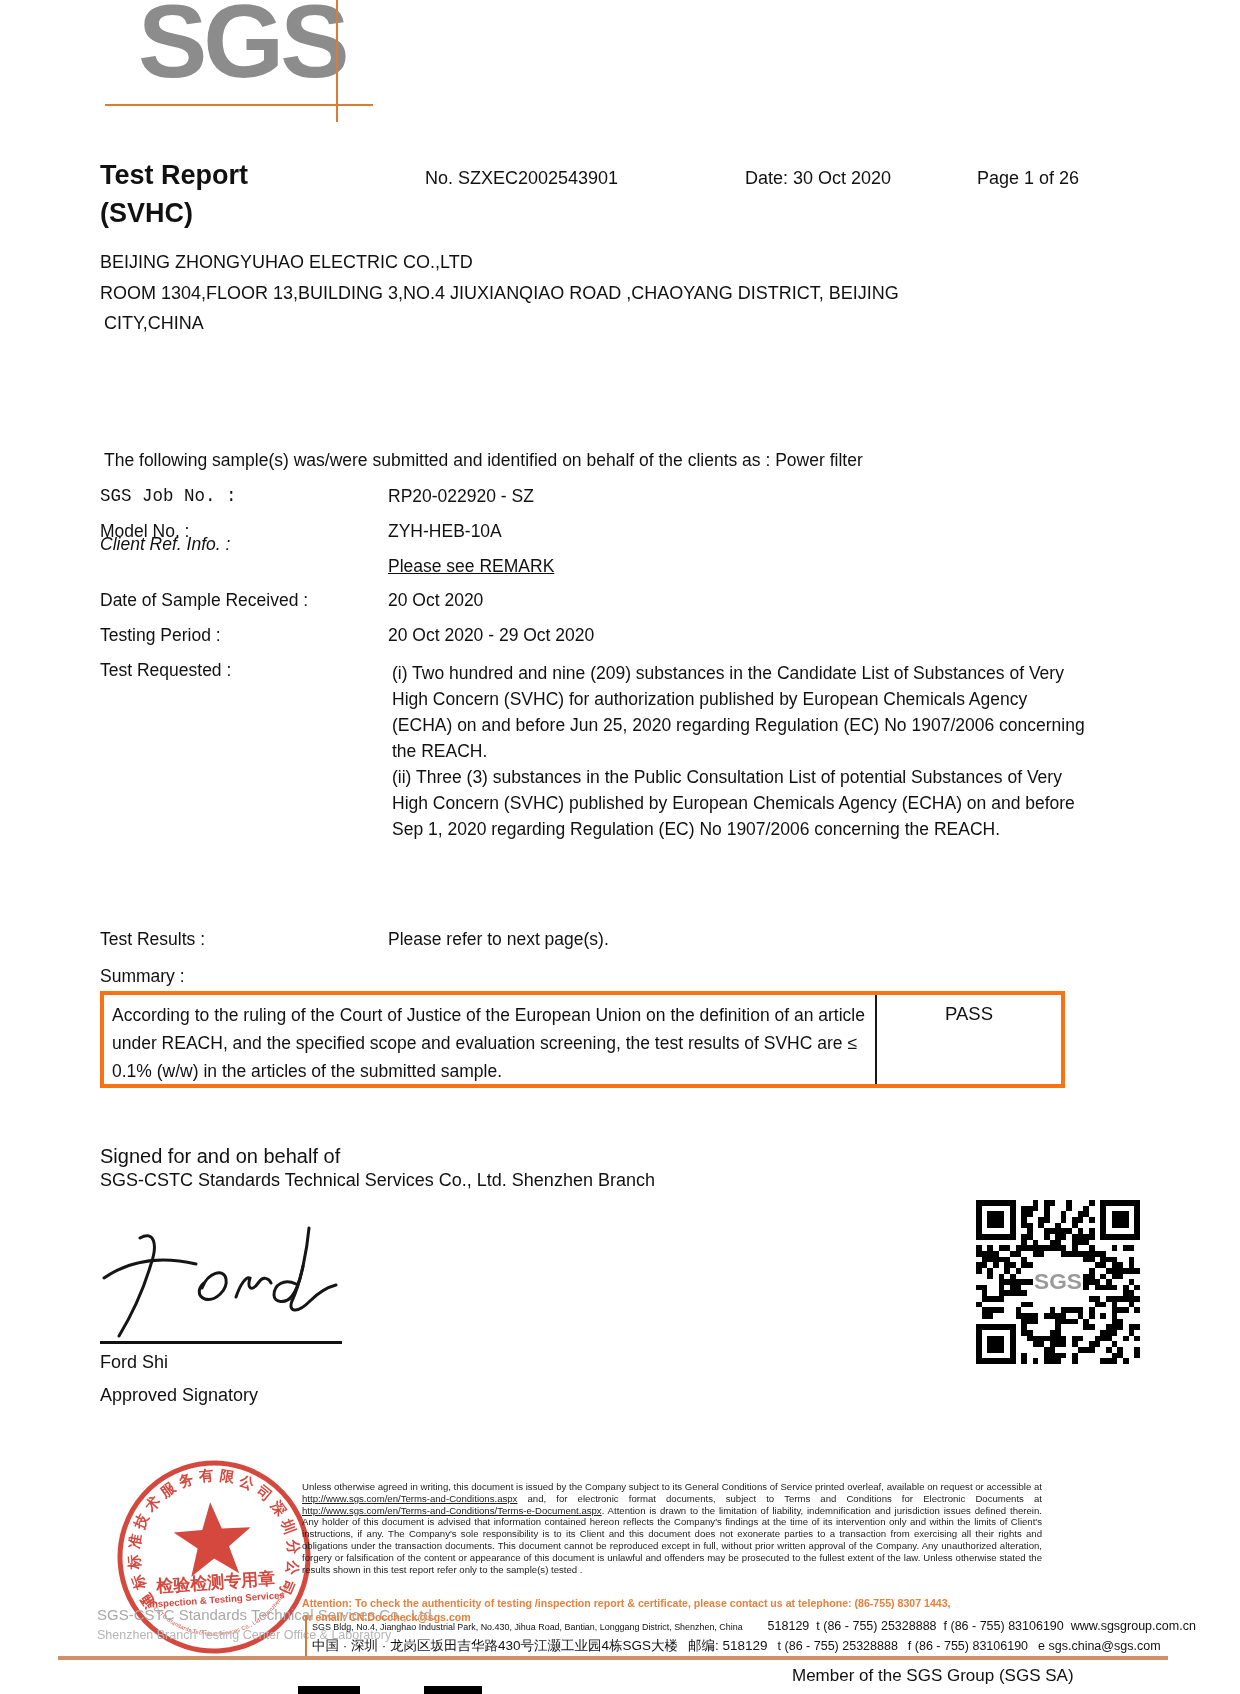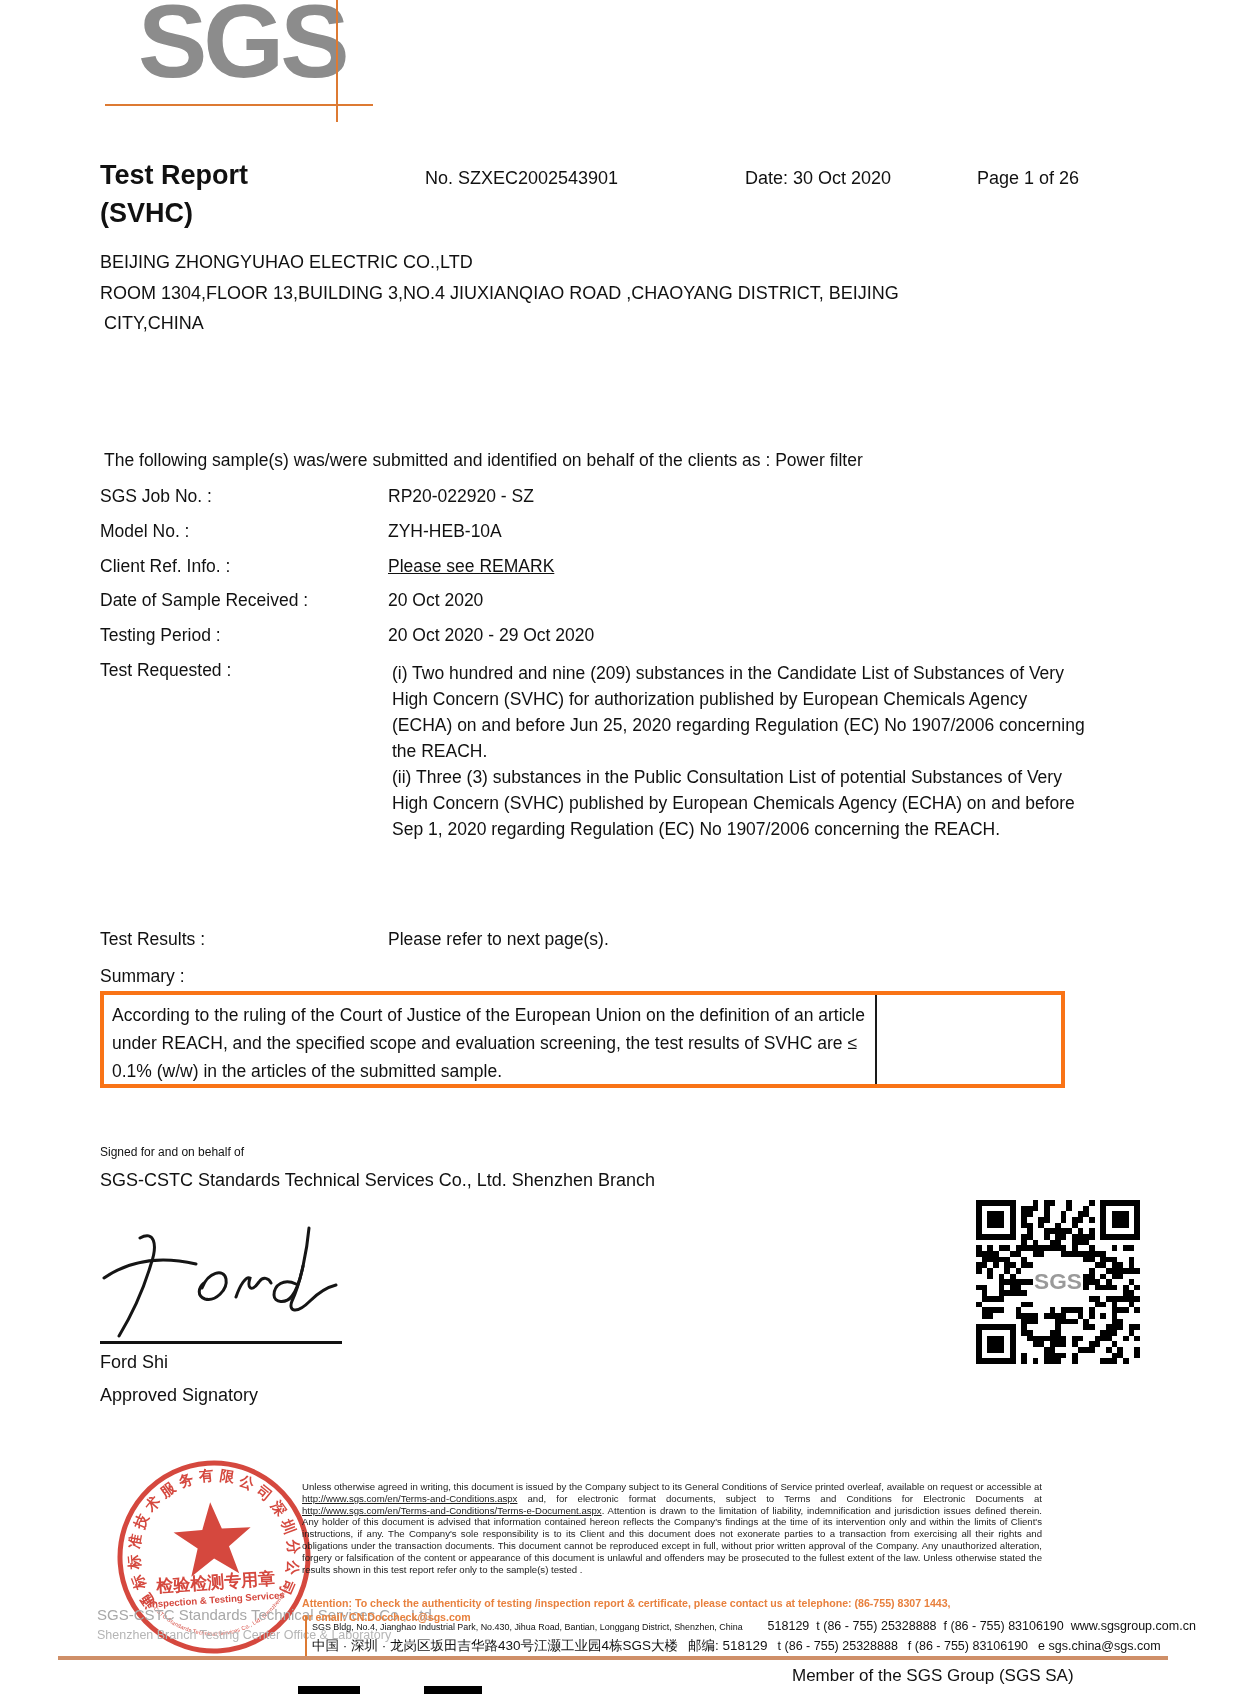--- a/index.html
+++ b/index.html
@@ -33,21 +33,21 @@
 
   
   .summary-label { position:absolute; left:100px; top:966px; font-size:17.5px; }
   .summary-box { position:absolute; left:100px; top:991px; width:965px; height:97px;
                  border:4px solid #f97316; display:flex; }
   .summary-cell-text { width:773px; border-right:2px solid #1a1a1a; padding:6px 10px 0 8px;
                        font-size:17.5px; line-height:28px; }
   .summary-cell-verdict { flex:1; text-align:center; padding-top:8px; font-size:18.5px; }
 
   
-  .signoff1 { position:absolute; left:100px; top:1145px; font-size:12px; }
+  .signoff1 { position:absolute; left:100px; top:1145px; font-size:20px; }
   .signoff2 { position:absolute; left:100px; top:1170px; font-size:18px; }
   .signature-svg { position:absolute; left:98px; top:1222px; }
   .sig-line { position:absolute; left:100px; top:1341px; width:242px; height:3px; background:#111; }
   .signer { position:absolute; left:100px; top:1352px; font-size:18px; }
   .role   { position:absolute; left:100px; top:1385px; font-size:18px;text-align:center; }
 
   
   .qr-wrap { position:absolute; left:976px; top:1200px; width:164px; height:164px; background:#fff; }
 
   
@@ -94,47 +94,48 @@
   <div class="meta no">No. SZXEC2002543901</div>
   <div class="meta date">Date: 30 Oct 2020</div>
   <div class="meta page">Page 1 of 26</div>
 
   <div class="client-line" style="top:252px;">BEIJING ZHONGYUHAO ELECTRIC CO.,LTD</div>
   <div class="client-line" style="top:283px;">ROOM 1304,FLOOR 13,BUILDING 3,NO.4 JIUXIANQIAO ROAD ,CHAOYANG DISTRICT, BEIJING</div>
   <div class="client-line" style="top:313px; left:104px;">CITY,CHINA</div>
 
   <div class="intro">The following sample(s) was/were submitted and identified on behalf of the clients as : Power filter</div>
 
-  <div class="flabel" style="top:486px;">SGS Job No. :</div>
+  <div class="flabel" style="top:486px;font-family:Liberation Mono, monospace;">SGS Job No. :</div>
   <div class="fvalue" style="top:486px;">RP20-022920 - SZ</div>
 
   <div class="flabel" style="top:521px;">Model No. :</div>
   <div class="fvalue" style="top:521px;">ZYH-HEB-10A</div>
 
-  <div class="flabel" style="top:556px;">Client Ref. Info. :</div>
+  <div class="flabel" style="top:534px;font-style:italic;">Client Ref. Info. :</div>
   <div class="fvalue" style="top:556px;text-decoration:underline;">Please see REMARK</div>
 
   <div class="flabel" style="top:590px;">Date of Sample Received :</div>
   <div class="fvalue" style="top:590px;">20 Oct 2020</div>
 
   <div class="flabel" style="top:625px;">Testing Period :</div>
   <div class="fvalue" style="top:625px;">20 Oct 2020 - 29 Oct 2020</div>
 
   <div class="flabel" style="top:660px;">Test Requested :</div>
   <div class="req-text">
     <p>(i) Two hundred and nine (209) substances in the Candidate List of Substances of Very High Concern (SVHC) for authorization published by European Chemicals Agency (ECHA) on and before Jun 25, 2020 regarding Regulation (EC) No 1907/2006 concerning the REACH.</p>
     <p>(ii) Three (3) substances in the Public Consultation List of potential Substances of Very High Concern (SVHC) published by European Chemicals Agency (ECHA) on and before Sep 1, 2020 regarding Regulation (EC) No 1907/2006 concerning the REACH.</p>
   </div>
 
   <div class="flabel" style="top:929px;">Test Results :</div>
   <div class="fvalue" style="top:929px;">Please refer to next page(s).</div>
 
   <div class="summary-label">Summary :</div>
   <div class="summary-box">
     <div class="summary-cell-text">According to the ruling of the Court of Justice of the European Union on the definition of an article under REACH, and the specified scope and evaluation screening, the test results of SVHC are ≤ 0.1% (w/w) in the articles of the submitted sample.</div>
+    <div class="summary-cell-verdict">PASS</div>
   </div>
 
   <div class="signoff1">Signed for and on behalf of</div>
   <div class="signoff2">SGS-CSTC Standards Technical Services Co., Ltd. Shenzhen Branch</div>
 
   <svg class="signature-svg" width="250" height="120" viewBox="0 0 250 120">
     <g fill="none" stroke="#151515" stroke-width="3" stroke-linecap="round">
       <path d="M42,16 C56,8 60,22 53,42 C46,66 33,94 21,114"></path>
       <path d="M6,56 C32,38 64,34 98,42"></path>
       <path d="M104,66 C110,50 126,46 128,57 C130,68 117,80 107,77 C99,74 100,66 106,61"></path>

